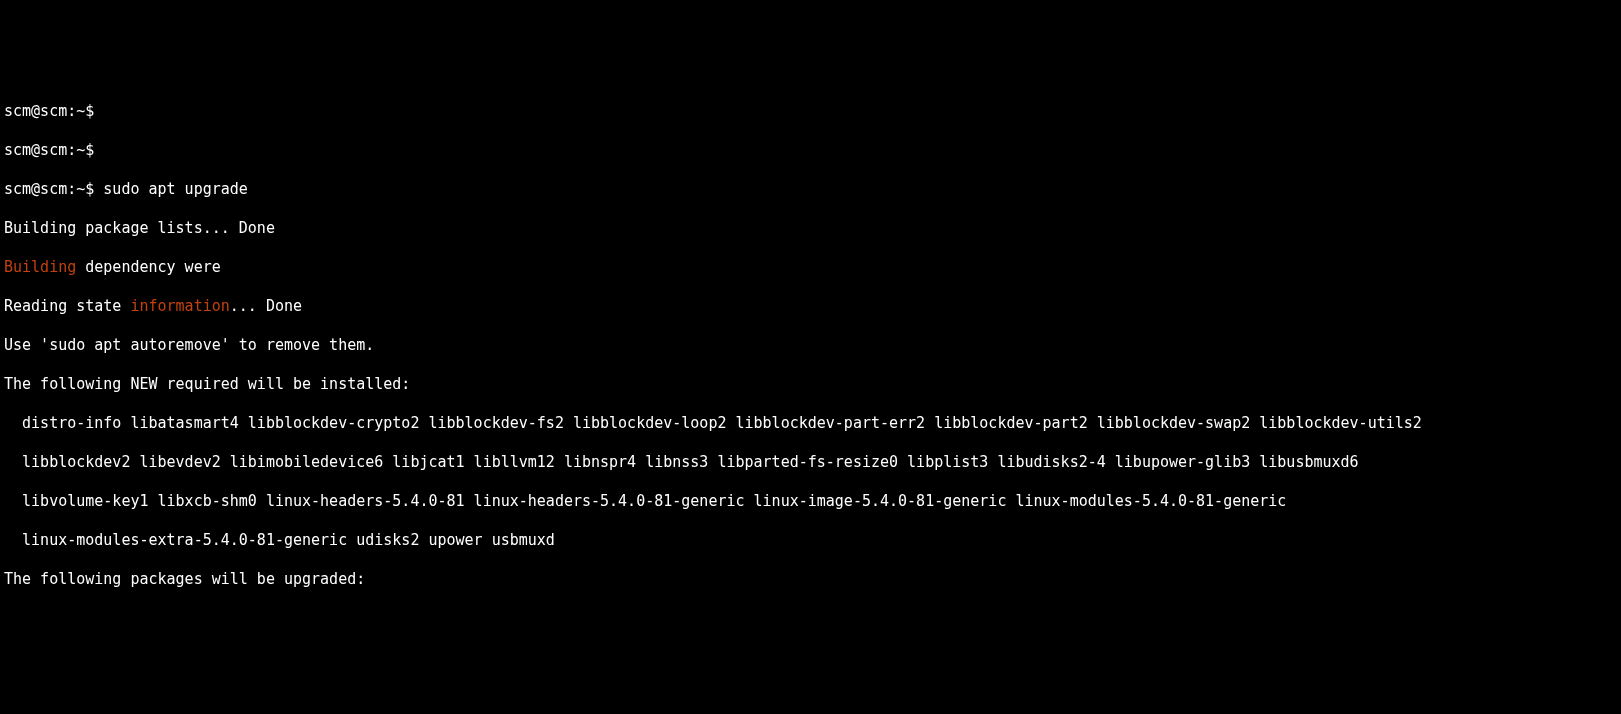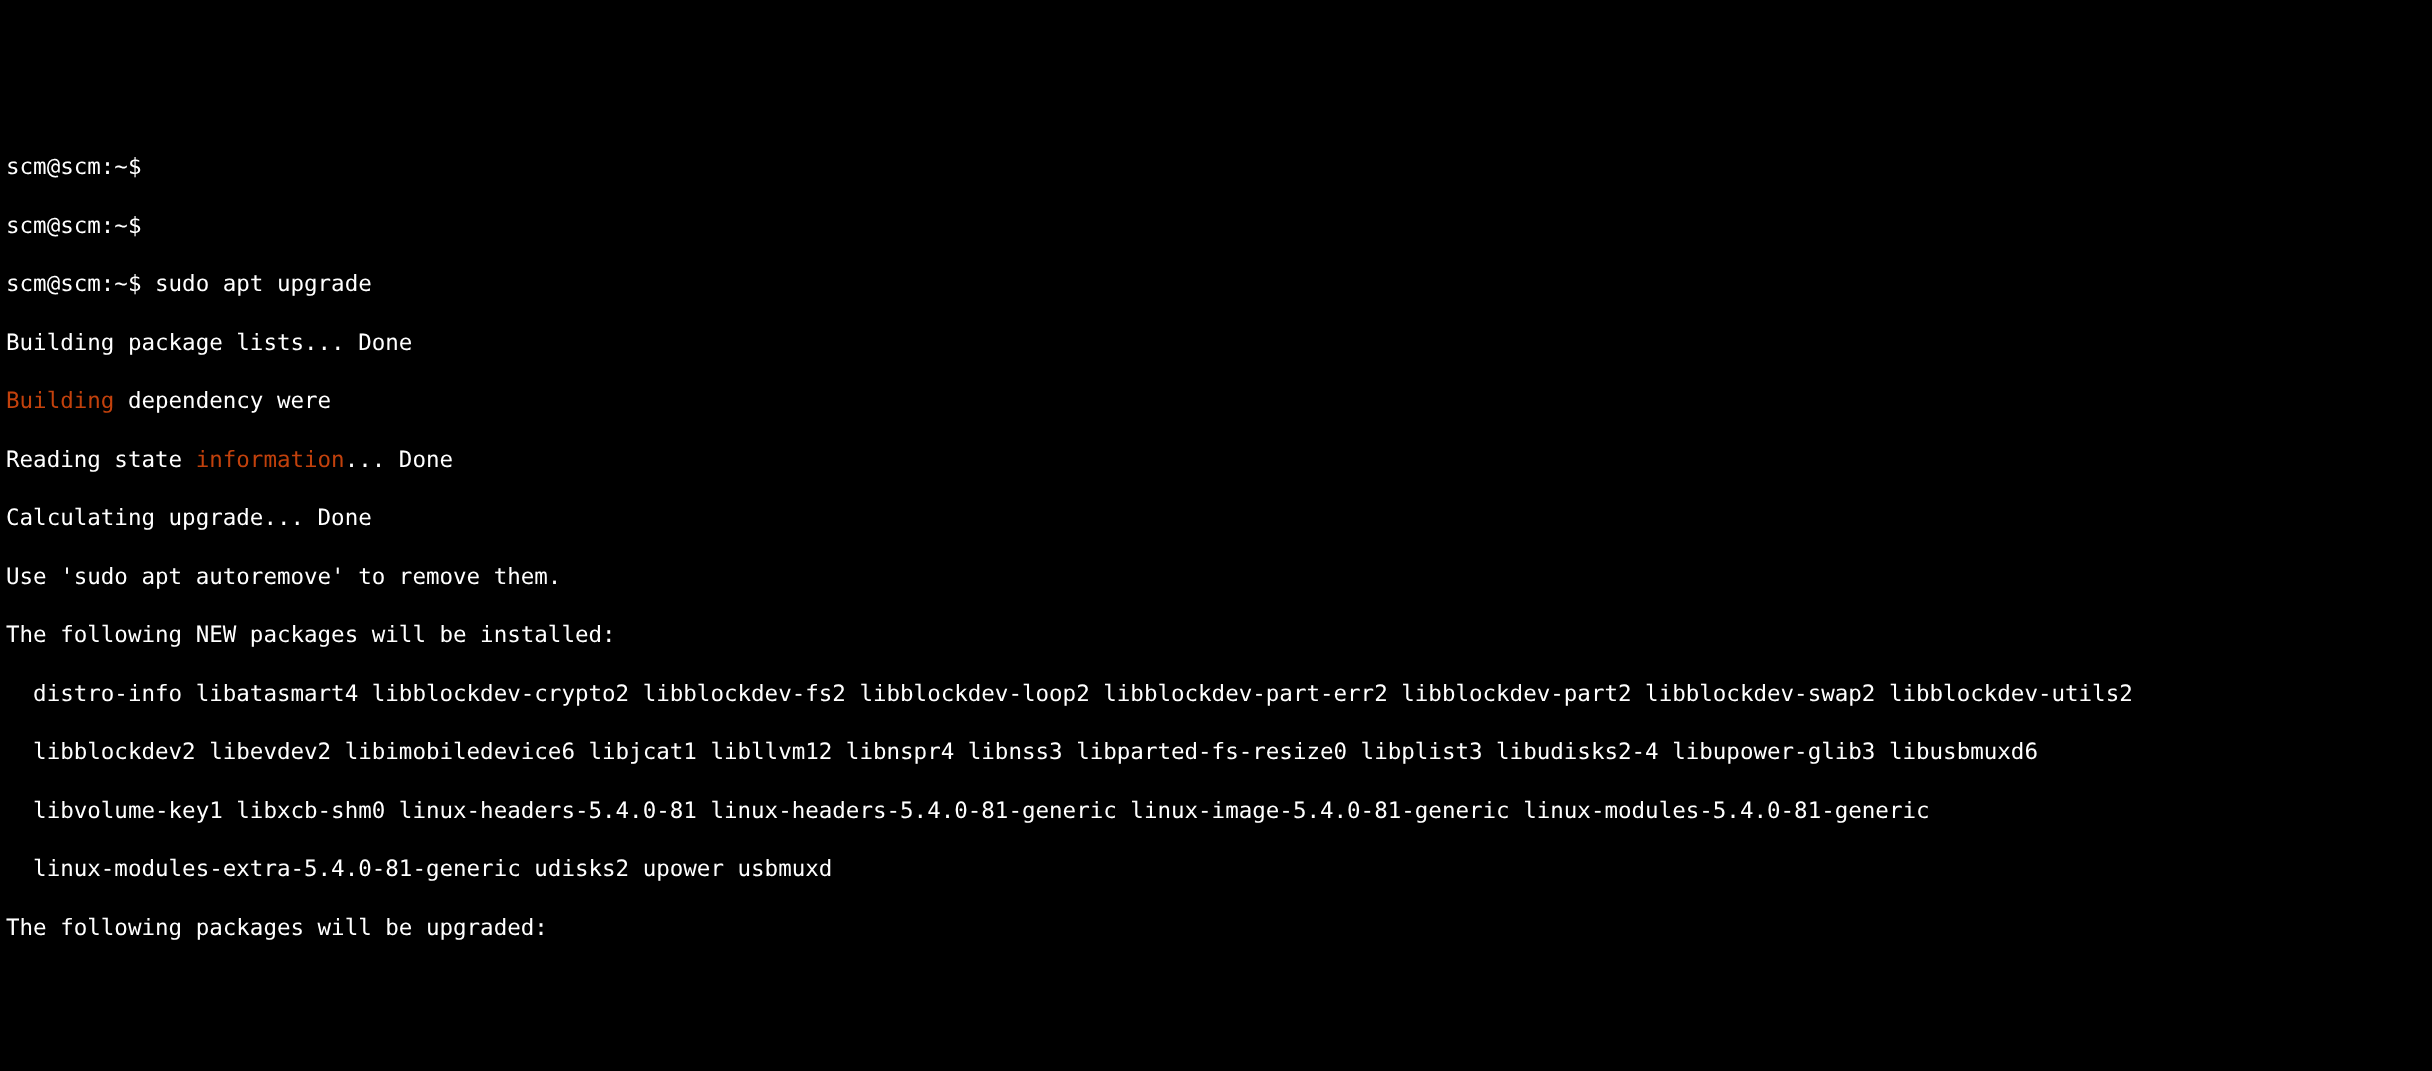--- a/index.html
+++ b/index.html
@@ -25,23 +25,22 @@
 <body>
 
 
 <div class="term">
 <div class="row"><span>scm@scm:~$</span></div>
 <div class="row"><span>scm@scm:~$</span></div>
 <div class="row"><span>scm@scm:~$</span> <span>sudo apt upgrade</span></div>
 <div class="row">Building package lists... Done</div>
 <div class="row"><span class="cyan">Building</span><span> dependency were</span></div>
 <div class="row"><span>Reading state </span><span class="cyan">information</span><span>... Done</span></div>
-<div class="row">Calculating upgrade... Done</div>
 <div class="row">Use 'sudo apt autoremove' to remove them.</div>
-<div class="row">The following NEW packages will be installed:</div>
+<div class="row">The following NEW required will be installed:</div>
 <div class="row">  distro-info libatasmart4 libblockdev-crypto2 libblockdev-fs2 libblockdev-loop2 libblockdev-part-err2 libblockdev-part2 libblockdev-swap2 libblockdev-utils2</div>
 <div class="row">  libblockdev2 libevdev2 libimobiledevice6 libjcat1 libllvm12 libnspr4 libnss3 libparted-fs-resize0 libplist3 libudisks2-4 libupower-glib3 libusbmuxd6</div>
 <div class="row">  libvolume-key1 libxcb-shm0 linux-headers-5.4.0-81 linux-headers-5.4.0-81-generic linux-image-5.4.0-81-generic linux-modules-5.4.0-81-generic</div>
 <div class="row">  linux-modules-extra-5.4.0-81-generic udisks2 upower usbmuxd</div>
 <div class="row">The following packages will be upgraded:</div>
 
 
 
 
 

